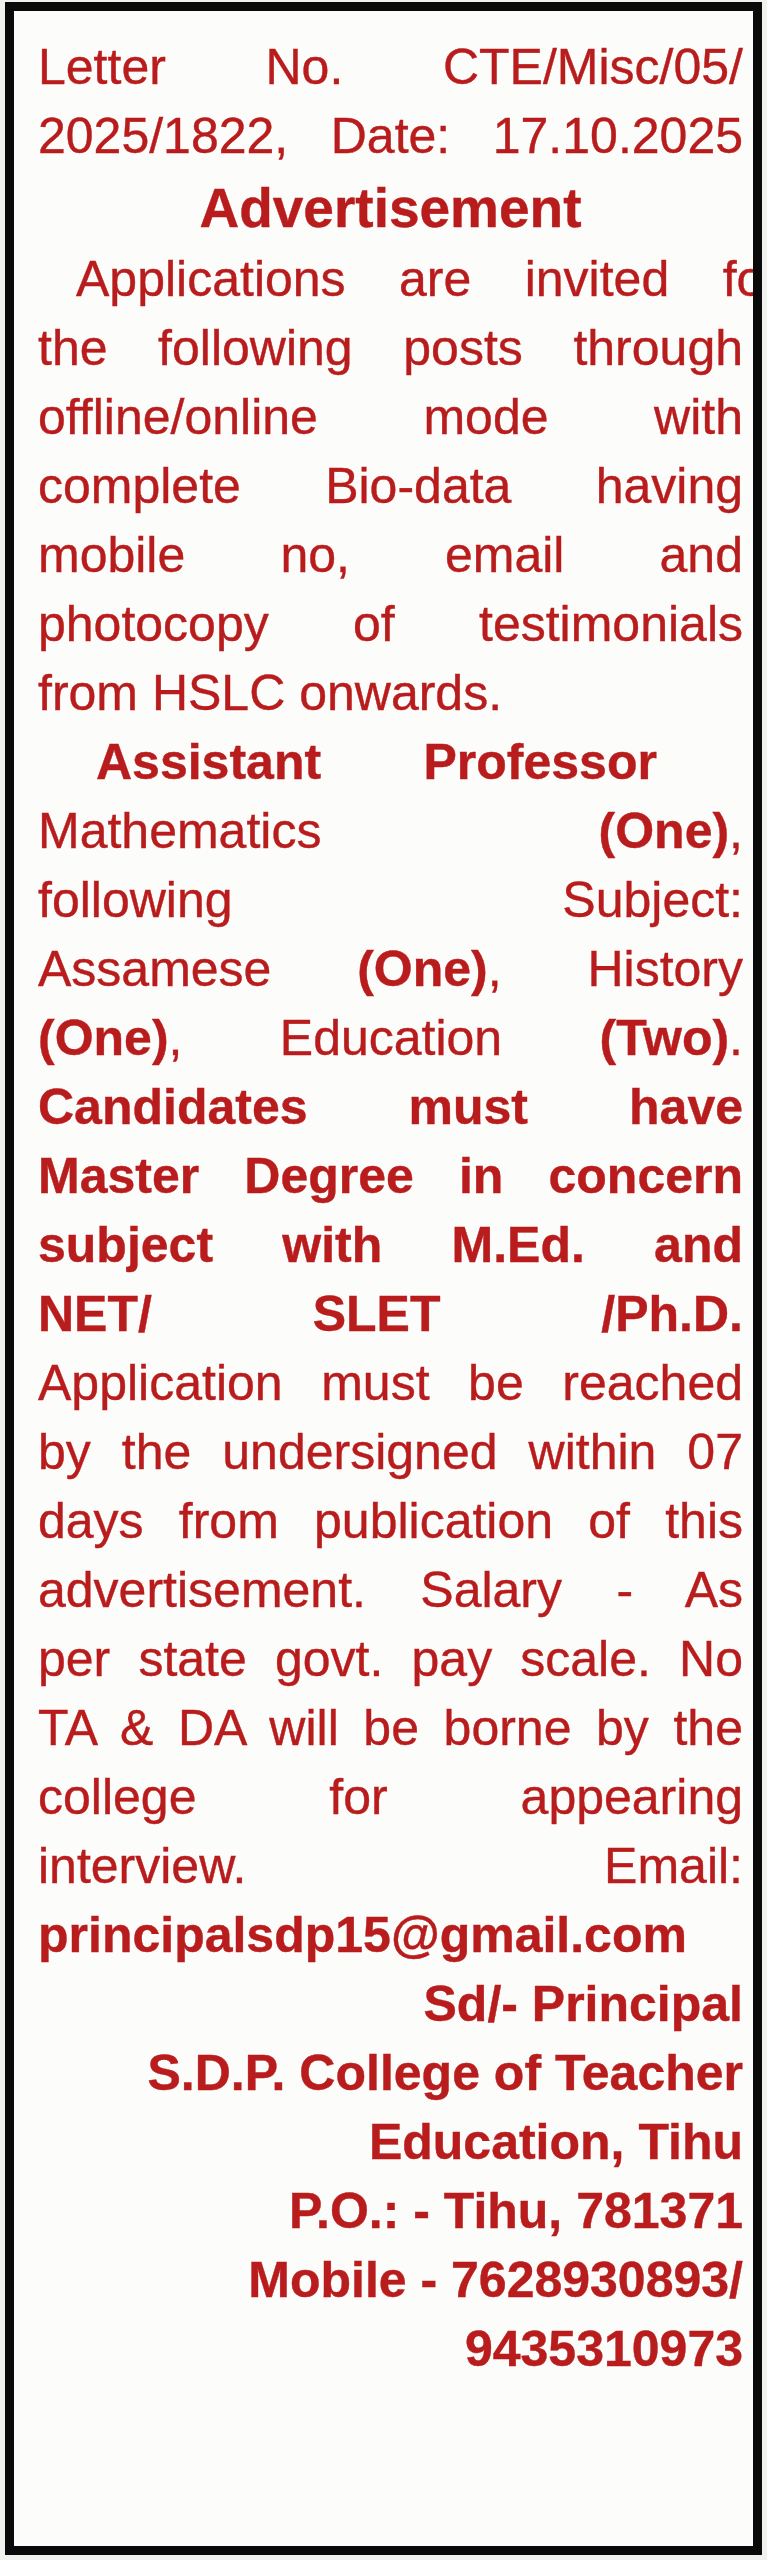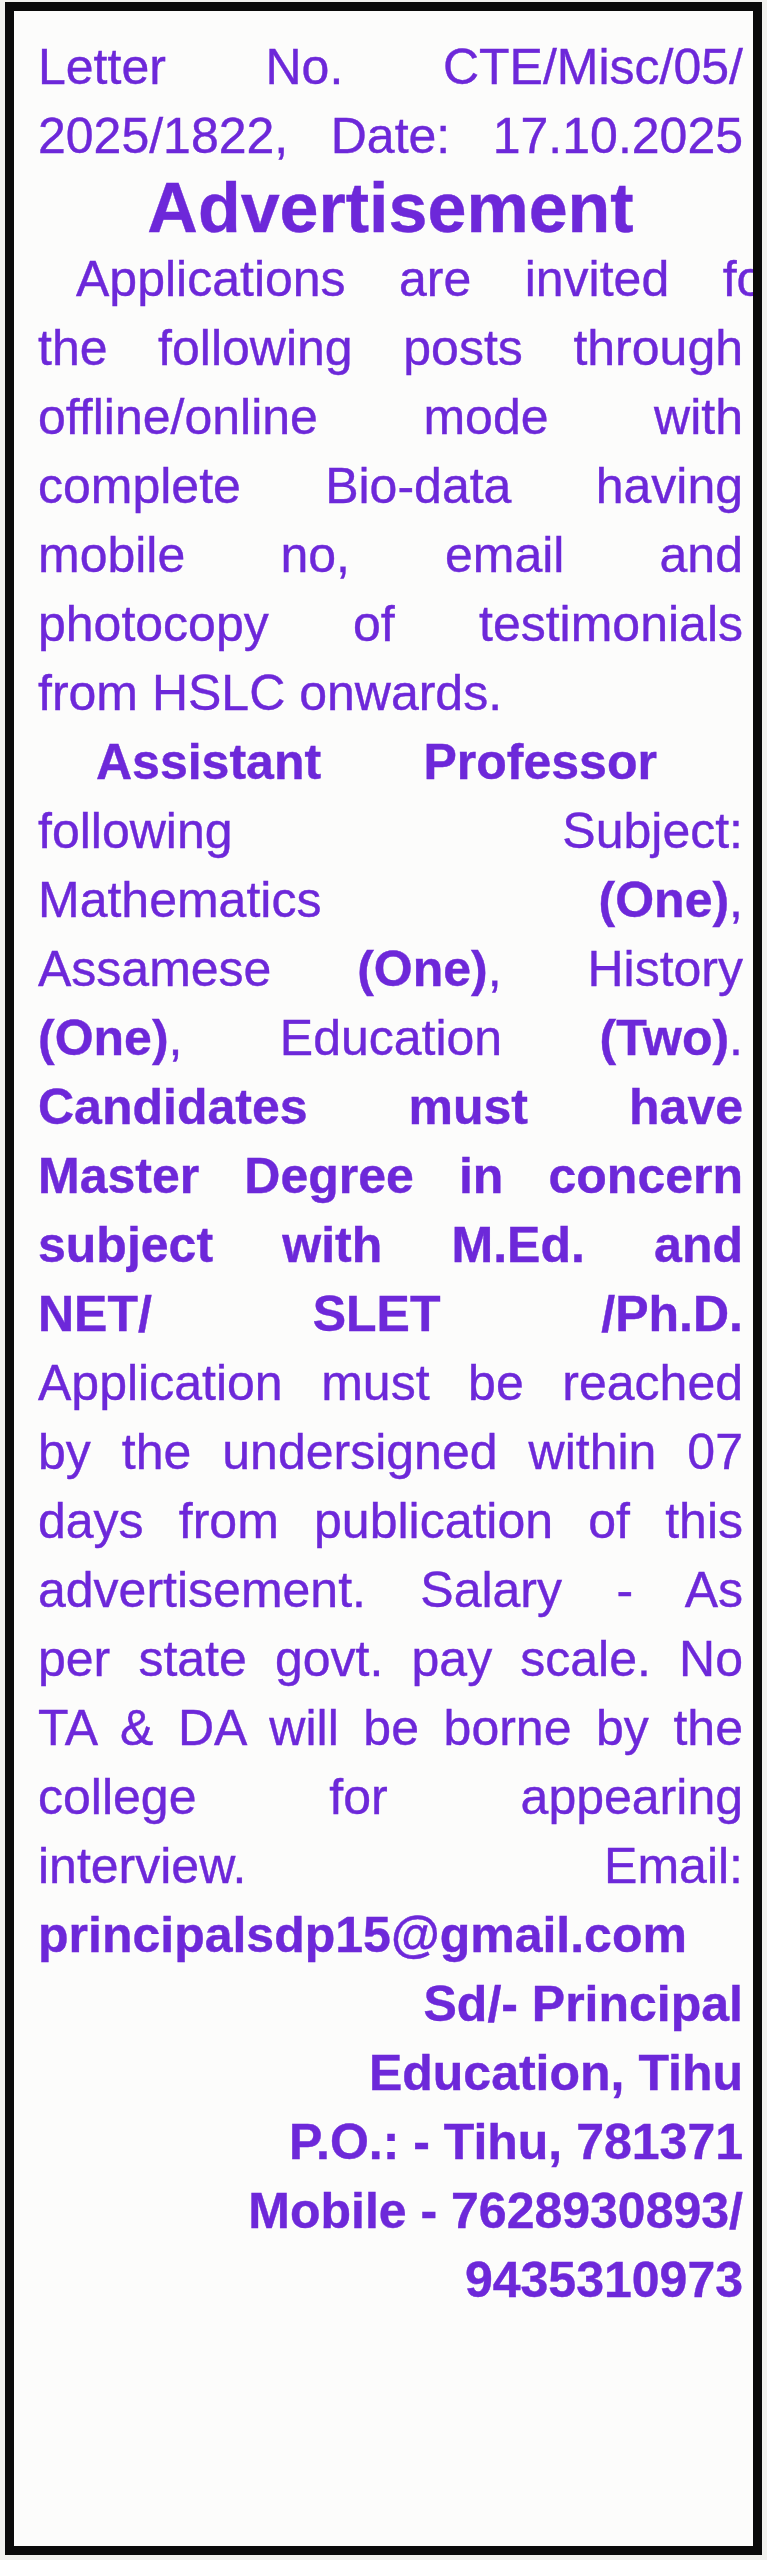--- a/index.html
+++ b/index.html
@@ -16,33 +16,33 @@
   .ad-box {
     position: absolute;
     left: 5px;
     top: 2px;
     width: 757px;
     height: 2553px;
     box-sizing: border-box;
     background: #fcfcfb;
     border: 9px solid #0a0a0a;
     padding: 22px 10px 8px 24px;
-    color: #6d28d9;
+    color: #b91c1c;
     font-size: 50px;
     line-height: 69px;
     -webkit-text-stroke: 0.4px currentColor;
     overflow: hidden;
   }
   .line { width: 100%; }
   .jl { text-align: justify; text-align-last: justify; }
   .ll { text-align: left; }
   .rl { text-align: right; }
   .cl { text-align: center; text-align-last: center; }
   .heading {
-    font-size: 70px;
+    font-size: 55px;
     font-weight: 700;
     line-height: 74px;
   }
   .b { font-weight: 700; }
 </style>
 </head>
 <body>
 
 <div class="page">
   <div class="ad-box" id="ad-box">
@@ -50,36 +50,37 @@
       <div class="line jl"><span>2025/1822, Date: 17.10.2025</span></div>
       <div class="line cl heading"><span class="b">Advertisement</span></div>
       <div class="line jl" style="padding-left: 38px;"><span>Applications are invited for</span></div>
       <div class="line jl"><span>the following posts through</span></div>
       <div class="line jl"><span>offline/online mode with</span></div>
       <div class="line jl"><span>complete Bio-data having</span></div>
       <div class="line jl"><span>mobile no, email and</span></div>
       <div class="line jl"><span>photocopy of testimonials</span></div>
       <div class="line ll"><span>from HSLC onwards.</span></div>
       <div class="line jl" style="padding-left: 58px;"><span class="b">Assistant Professor</span><span> In</span></div>
+      <div class="line jl"><span>Mathematics </span><span class="b">(One)</span><span>,</span></div>
       <div class="line jl"><span>following Subject:</span></div>
-      <div class="line jl"><span>Mathematics </span><span class="b">(One)</span><span>,</span></div>
       <div class="line jl"><span>Assamese </span><span class="b">(One)</span><span>, History</span></div>
       <div class="line jl"><span class="b">(One)</span><span>, Education </span><span class="b">(Two)</span><span>.</span></div>
       <div class="line jl"><span class="b">Candidates must have</span></div>
       <div class="line jl"><span class="b">Master Degree in concern</span></div>
       <div class="line jl"><span class="b">subject with M.Ed. and</span></div>
       <div class="line jl"><span class="b">NET/ SLET /Ph.D.</span></div>
       <div class="line jl"><span>Application must be reached</span></div>
       <div class="line jl"><span>by the undersigned within 07</span></div>
       <div class="line jl"><span>days from publication of this</span></div>
       <div class="line jl"><span>advertisement. Salary - As</span></div>
       <div class="line jl"><span>per state govt. pay scale. No</span></div>
       <div class="line jl"><span>TA &amp; DA will be borne by the</span></div>
       <div class="line jl"><span>college for appearing</span></div>
       <div class="line jl"><span>interview. Email:</span></div>
       <div class="line ll"><span class="b">principalsdp15@gmail.com</span></div>
       <div class="line rl"><span class="b">Sd/- Principal</span></div>
+      <div class="line rl"><span class="b">S.D.P. College of Teacher</span></div>
       <div class="line rl"><span class="b">Education, Tihu</span></div>
       <div class="line rl"><span class="b">P.O.: - Tihu, 781371</span></div>
       <div class="line rl"><span class="b">Mobile - 7628930893/</span></div>
       <div class="line rl"><span class="b">9435310973</span></div>
     </div>
 </div>
 
 </body></html>

